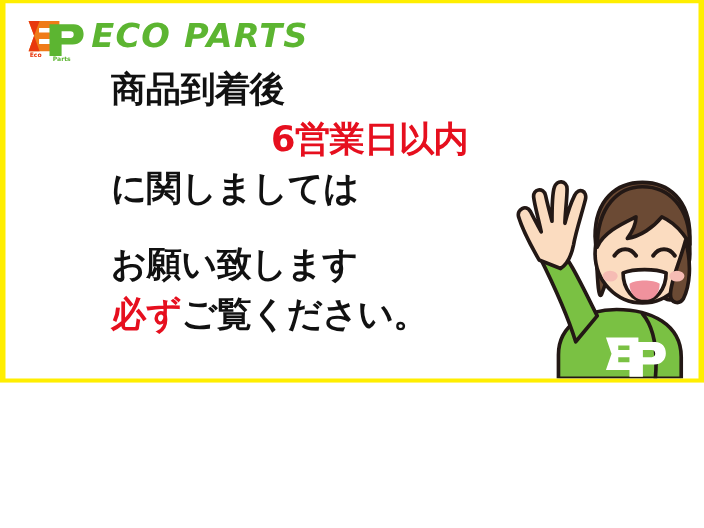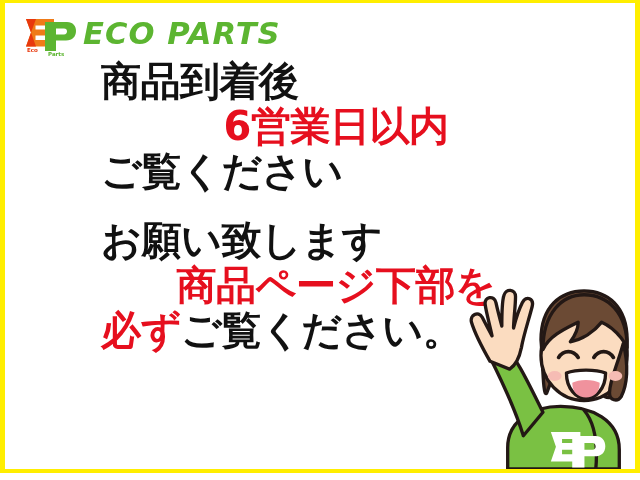--- a/index.html
+++ b/index.html
@@ -8,21 +8,21 @@
     padding: 0;
     background: #ffffff;
   }
   body {
     font-family: "Liberation Sans", "DejaVu Sans", sans-serif;
   }
 
   .banner {
     position: relative;
     width: 640px;
-    height: 473px;
+    height: 348px;
     background: #ffffff;
     box-sizing: border-box;
     border-top: 3px solid #ffee00;
     border-bottom: 4px solid #ffee00;
     border-left: 5px solid #ffee00;
     border-right: 5px solid #ffee00;
     overflow: hidden;
   }
 
   
@@ -54,21 +54,21 @@
   
   .message {
     position: absolute;
     left: 96px;
     top: 56px;
     width: 470px;
   }
   .msg-line {
     font-family: "DejaVu Sans", "Liberation Sans", sans-serif;
     font-weight: 700;
-    font-size: 40px;
+    font-size: 32px;
     line-height: 45px;
     letter-spacing: -0.5px;
     white-space: nowrap;
     color: #111111;
   }
   .msg-line.red { color: #e60f1e; text-align: center; }
   .msg-line .red { color: #e60f1e; }
   .msg-line .black { color: #111111; }
   .msg-line.spacer {
     height: 24px;
@@ -110,28 +110,27 @@
     <span class="brand-word">ECO PARTS</span>
   </div>
 
   <div class="message">
 
     <div class="msg-line">商品到着後</div>
 
     <div class="msg-line red">6営業日以内</div>
 
 
-    <div class="msg-line">ご覧ください</div>
+    <div class="msg-line">に関しましては</div>
 
     <div class="msg-line spacer"></div>
 
 
     <div class="msg-line">お願い致します</div>
 
-    <div class="msg-line red">商品ページ下部を</div>
 
     <div class="msg-line"><span class="red">必ず</span><span class="black">ご覧ください。</span></div>
   </div>
 
   <div class="mascot">
     <svg viewBox="0 0 190 190" xmlns="http://www.w3.org/2000/svg" aria-hidden="true">
       <g stroke="#231815" stroke-width="3.4" stroke-linejoin="round" stroke-linecap="round">
 
         <path d="M62 190 L62 168 C62 140 88 126 116 126 C148 126 176 140 176 170 L176 190 Z" fill="#7ac143"></path>
 

